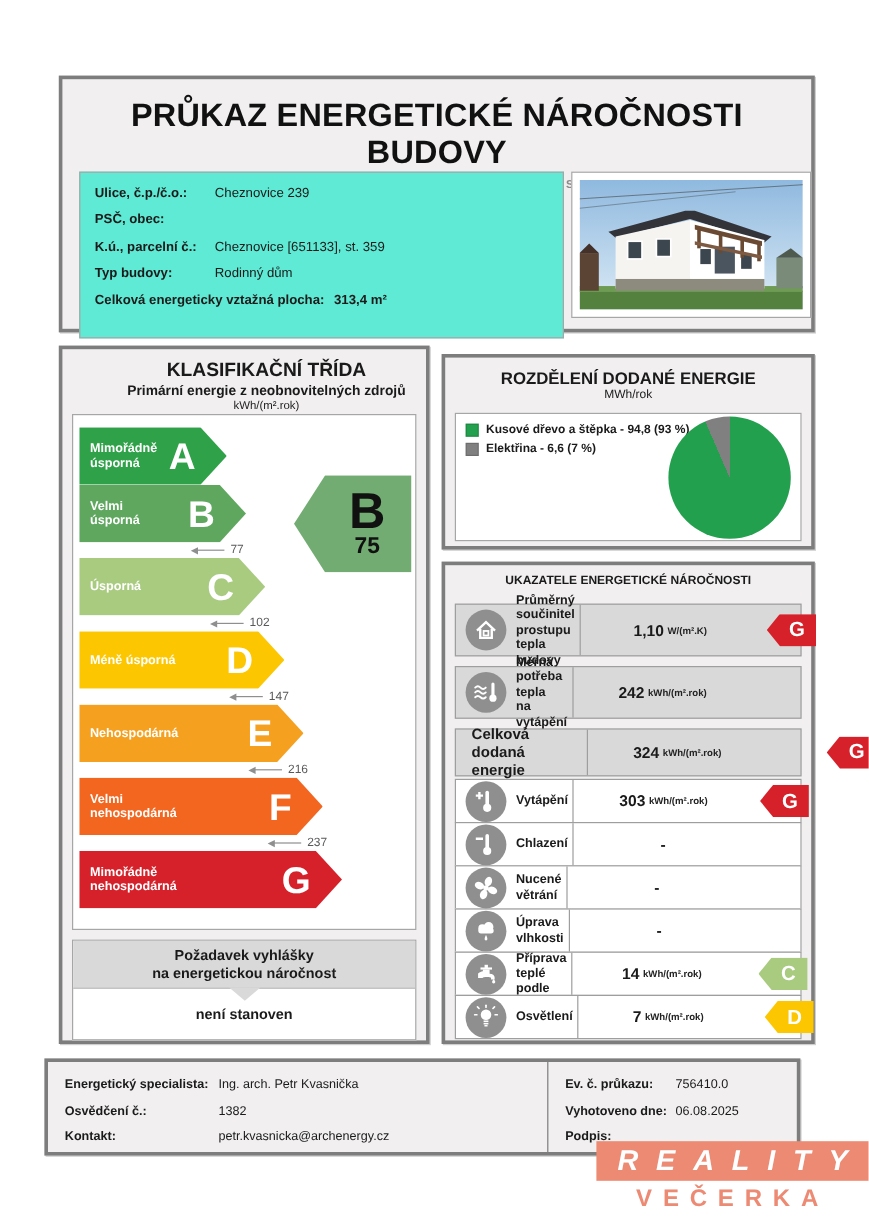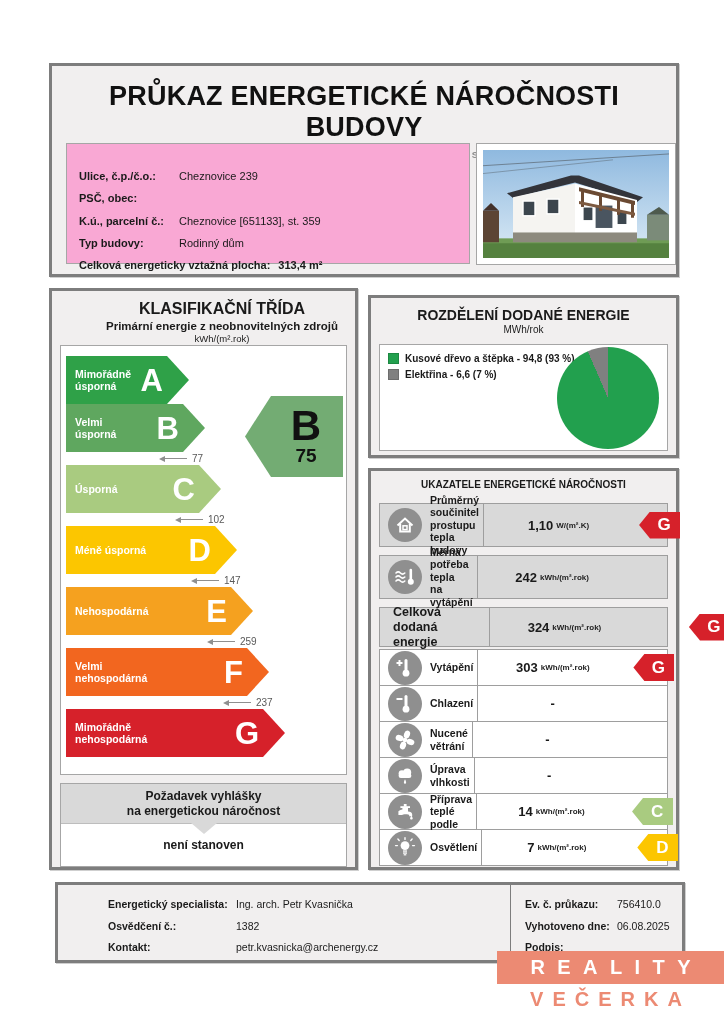--- a/index.html
+++ b/index.html
@@ -6,22 +6,22 @@
   html,body { width:724px; height:1024px; background:#ffffff;
     font-family:"Liberation Sans","DejaVu Sans",sans-serif; color:#1a1a1a; }
   .page { position:relative; width:724px; height:1024px; overflow:hidden; background:#fff; }
 
   .panel { position:absolute; background:#f1efef; border:3px solid #7d7d7d; box-shadow:1px 1px 0 #cfcfcf; }
 
   
   .panel.header { left:49px; top:63px; width:630px; height:214px; text-align:center; }
   .doc-title { margin-top:15px; font-size:27px; font-weight:bold; letter-spacing:0.2px; color:#111; }
   .doc-subtitle { margin-top:6px; font-size:9.5px; font-weight:bold; color:#8a8a8a; }
-  .addr-box { position:absolute; left:14px; top:77px; width:404px; height:121px;
-    background:#f9a8d4; border:1px solid #a6a6a6; text-align:left; padding:26px 12px; }
+  .addr-box { position:absolute; left:14px; top:77px; width:404px; height:139px;
+    background:#5eead4; border:1px solid #a6a6a6; text-align:left; padding:11px 12px; }
   .addr-row { display:flex; font-size:11px; margin-bottom:8.5px; line-height:1.25; }
   .addr-row .lbl { width:100px; font-weight:bold; flex:0 0 auto; }
   .addr-row .val { flex:1; }
   .addr-row.bold-val { display:block; }
   .addr-row.bold-val .lbl { display:inline; width:auto; }
   .addr-row.bold-val .val { display:inline; font-weight:bold; margin-left:8px; }
   .photo-box { position:absolute; left:424px; top:77px; width:200px; height:122px;
     background:#fff; border:1px solid #a6a6a6; padding:6px; }
   .photo-box svg { width:100%; height:100%; display:block; }
 
@@ -88,33 +88,33 @@
   .ind-row.bold .ind-label { font-size:12.5px; padding-left:13px; }
   .ind-value { width:152px; flex:0 0 auto; align-self:stretch; border-left:1px solid #9e9e9e;
     display:flex; align-items:center; justify-content:center; gap:3px; padding-right:2px; }
   .ind-value .val { font-size:13px; font-weight:bold; }
   .ind-value .unit { font-size:8px; font-weight:bold; color:#222; }
   .ind-badge-cell { width:48px; flex:0 0 auto; display:flex; align-items:center; justify-content:flex-end; padding-right:3px; }
   .ind-badge { width:41px; height:27px; clip-path:polygon(11px 0, 100% 0, 100% 100%, 11px 100%, 0 50%);
     color:#fff; font-weight:bold; font-size:17px; display:flex; align-items:center; justify-content:center; padding-left:9px; }
 
   
-  .panel.footer { left:55px; top:882px; width:630px; height:81px; display:flex;padding-left:36px; }
+  .panel.footer { left:37px; top:882px; width:630px; height:81px; display:flex; }
   .f-col { padding:13px 14px; }
   .f-col.left { width:416px; flex:0 0 auto; }
   .f-col.right { flex:1; border-left:1px solid #7d7d7d; }
   .f-row { display:flex; font-size:10.5px; margin-bottom:9px; line-height:1.2; }
   .f-row .lbl { font-weight:bold; flex:0 0 auto; }
   .f-col.left .lbl { width:128px; }
   .f-col.right .lbl { width:92px; }
 
   
   .wm-bar { position:absolute; left:497px; top:951px; width:227px; height:33px; z-index:5;
     display:flex; align-items:center; justify-content:center; }
-  .wm-bar .wm-text { color:#fff; font-weight:bold; font-size:20px; letter-spacing:0.62em; margin-right:-0.62em; }
+  .wm-bar .wm-text { color:#fff; font-weight:bold; font-size:24px; letter-spacing:0.62em; margin-right:-0.62em;font-style:italic; }
   .wm-sub { position:absolute; left:497px; top:988px; width:227px; text-align:center; z-index:5;
     font-weight:bold; font-size:20px; letter-spacing:0.45em; margin-right:-0.45em; }
 </style>
 </head>
 <body>
 
 <div class="page">
 
   <div class="panel header">
     <div class="doc-title">PRŮKAZ ENERGETICKÉ NÁROČNOSTI BUDOVY</div>
@@ -224,21 +224,21 @@
         </div>
         <div class="cls-row">
           <div class="cls-arrow" style="width: 187px; background: rgb(245, 161, 31);">
             <span class="cls-label">Nehospodárná</span>
             <span class="cls-letter">E</span>
           </div>
         </div>
         <div class="cls-gap">
           <span class="threshold" style="left: 141px;">
             <span class="th-arrow"></span>
-            <span class="th-num">259</span>
+            <span class="th-num">216</span>
           </span>
         </div>
         <div class="cls-row">
           <div class="cls-arrow" style="width: 203px; background: rgb(242, 102, 31);">
             <span class="cls-label">Velmi
 nehospodárná</span>
             <span class="cls-letter">F</span>
           </div>
         </div>
         <div class="cls-gap">

